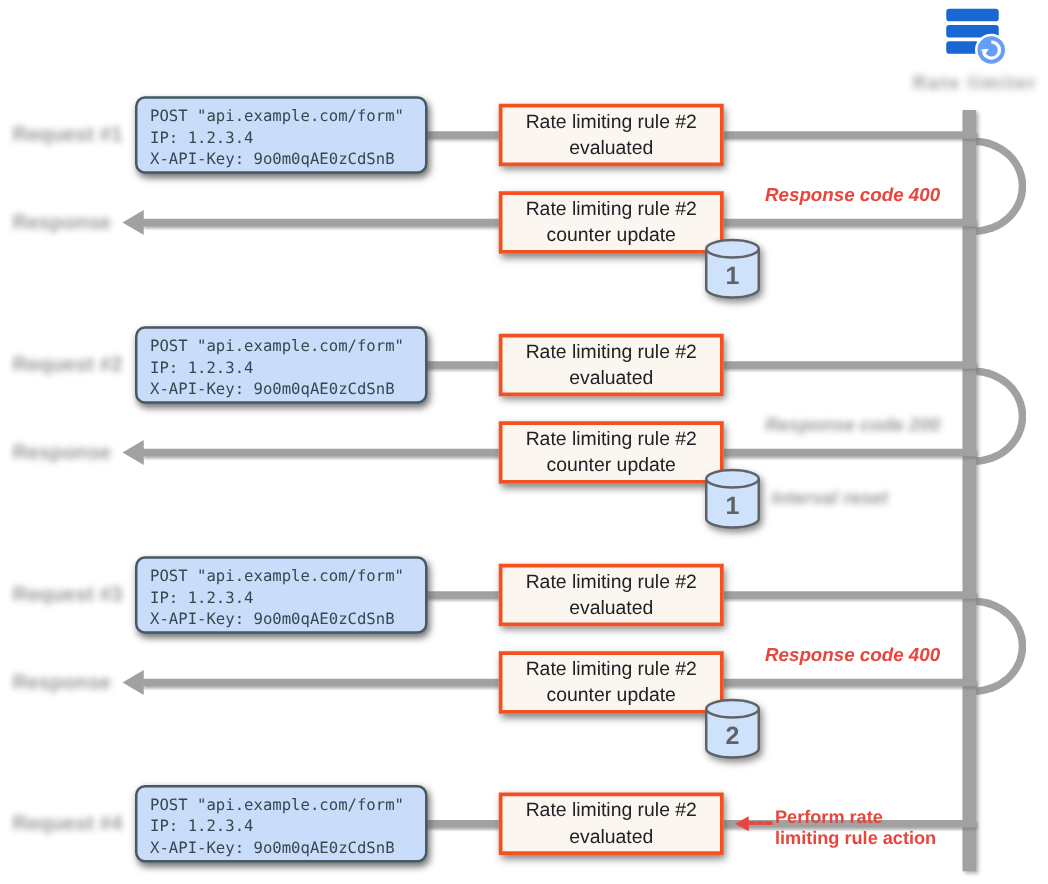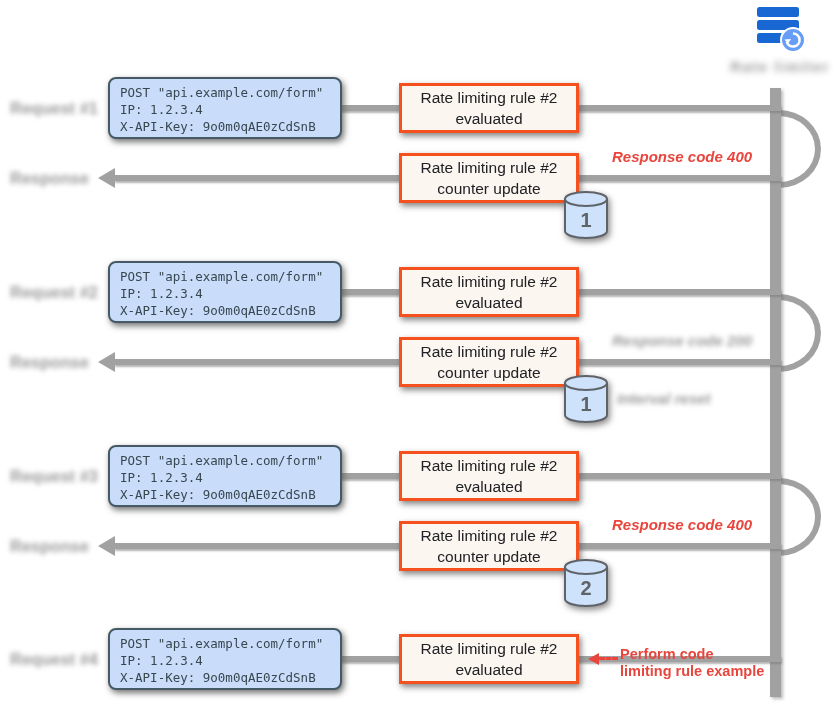--- a/index.html
+++ b/index.html
@@ -160,17 +160,17 @@
         <div>X-API-Key: 9o0m0qAE0zCdSnB</div>
       </div>
       <div class="h-line" style="left: 340px; top: 656px; width: 441px;"></div>
       <div class="action-box" style="left: 399px; top: 634px;">
         <div>Rate limiting rule #2</div>
         <div>evaluated</div>
       </div>
       <div class="dash-arrow" style="left: 588px; top: 653px;"></div>
       <div class="dash-line" style="left: 599px; top: 657px;"></div>
       <div class="final-annotation" style="left: 620px; top: 646px;">
-        <div>Perform code</div>
-        <div>limiting rule example</div>
+        <div>Perform rate</div>
+        <div>limiting rule action</div>
       </div>
     </div>
 </div>
 
 </body></html>

